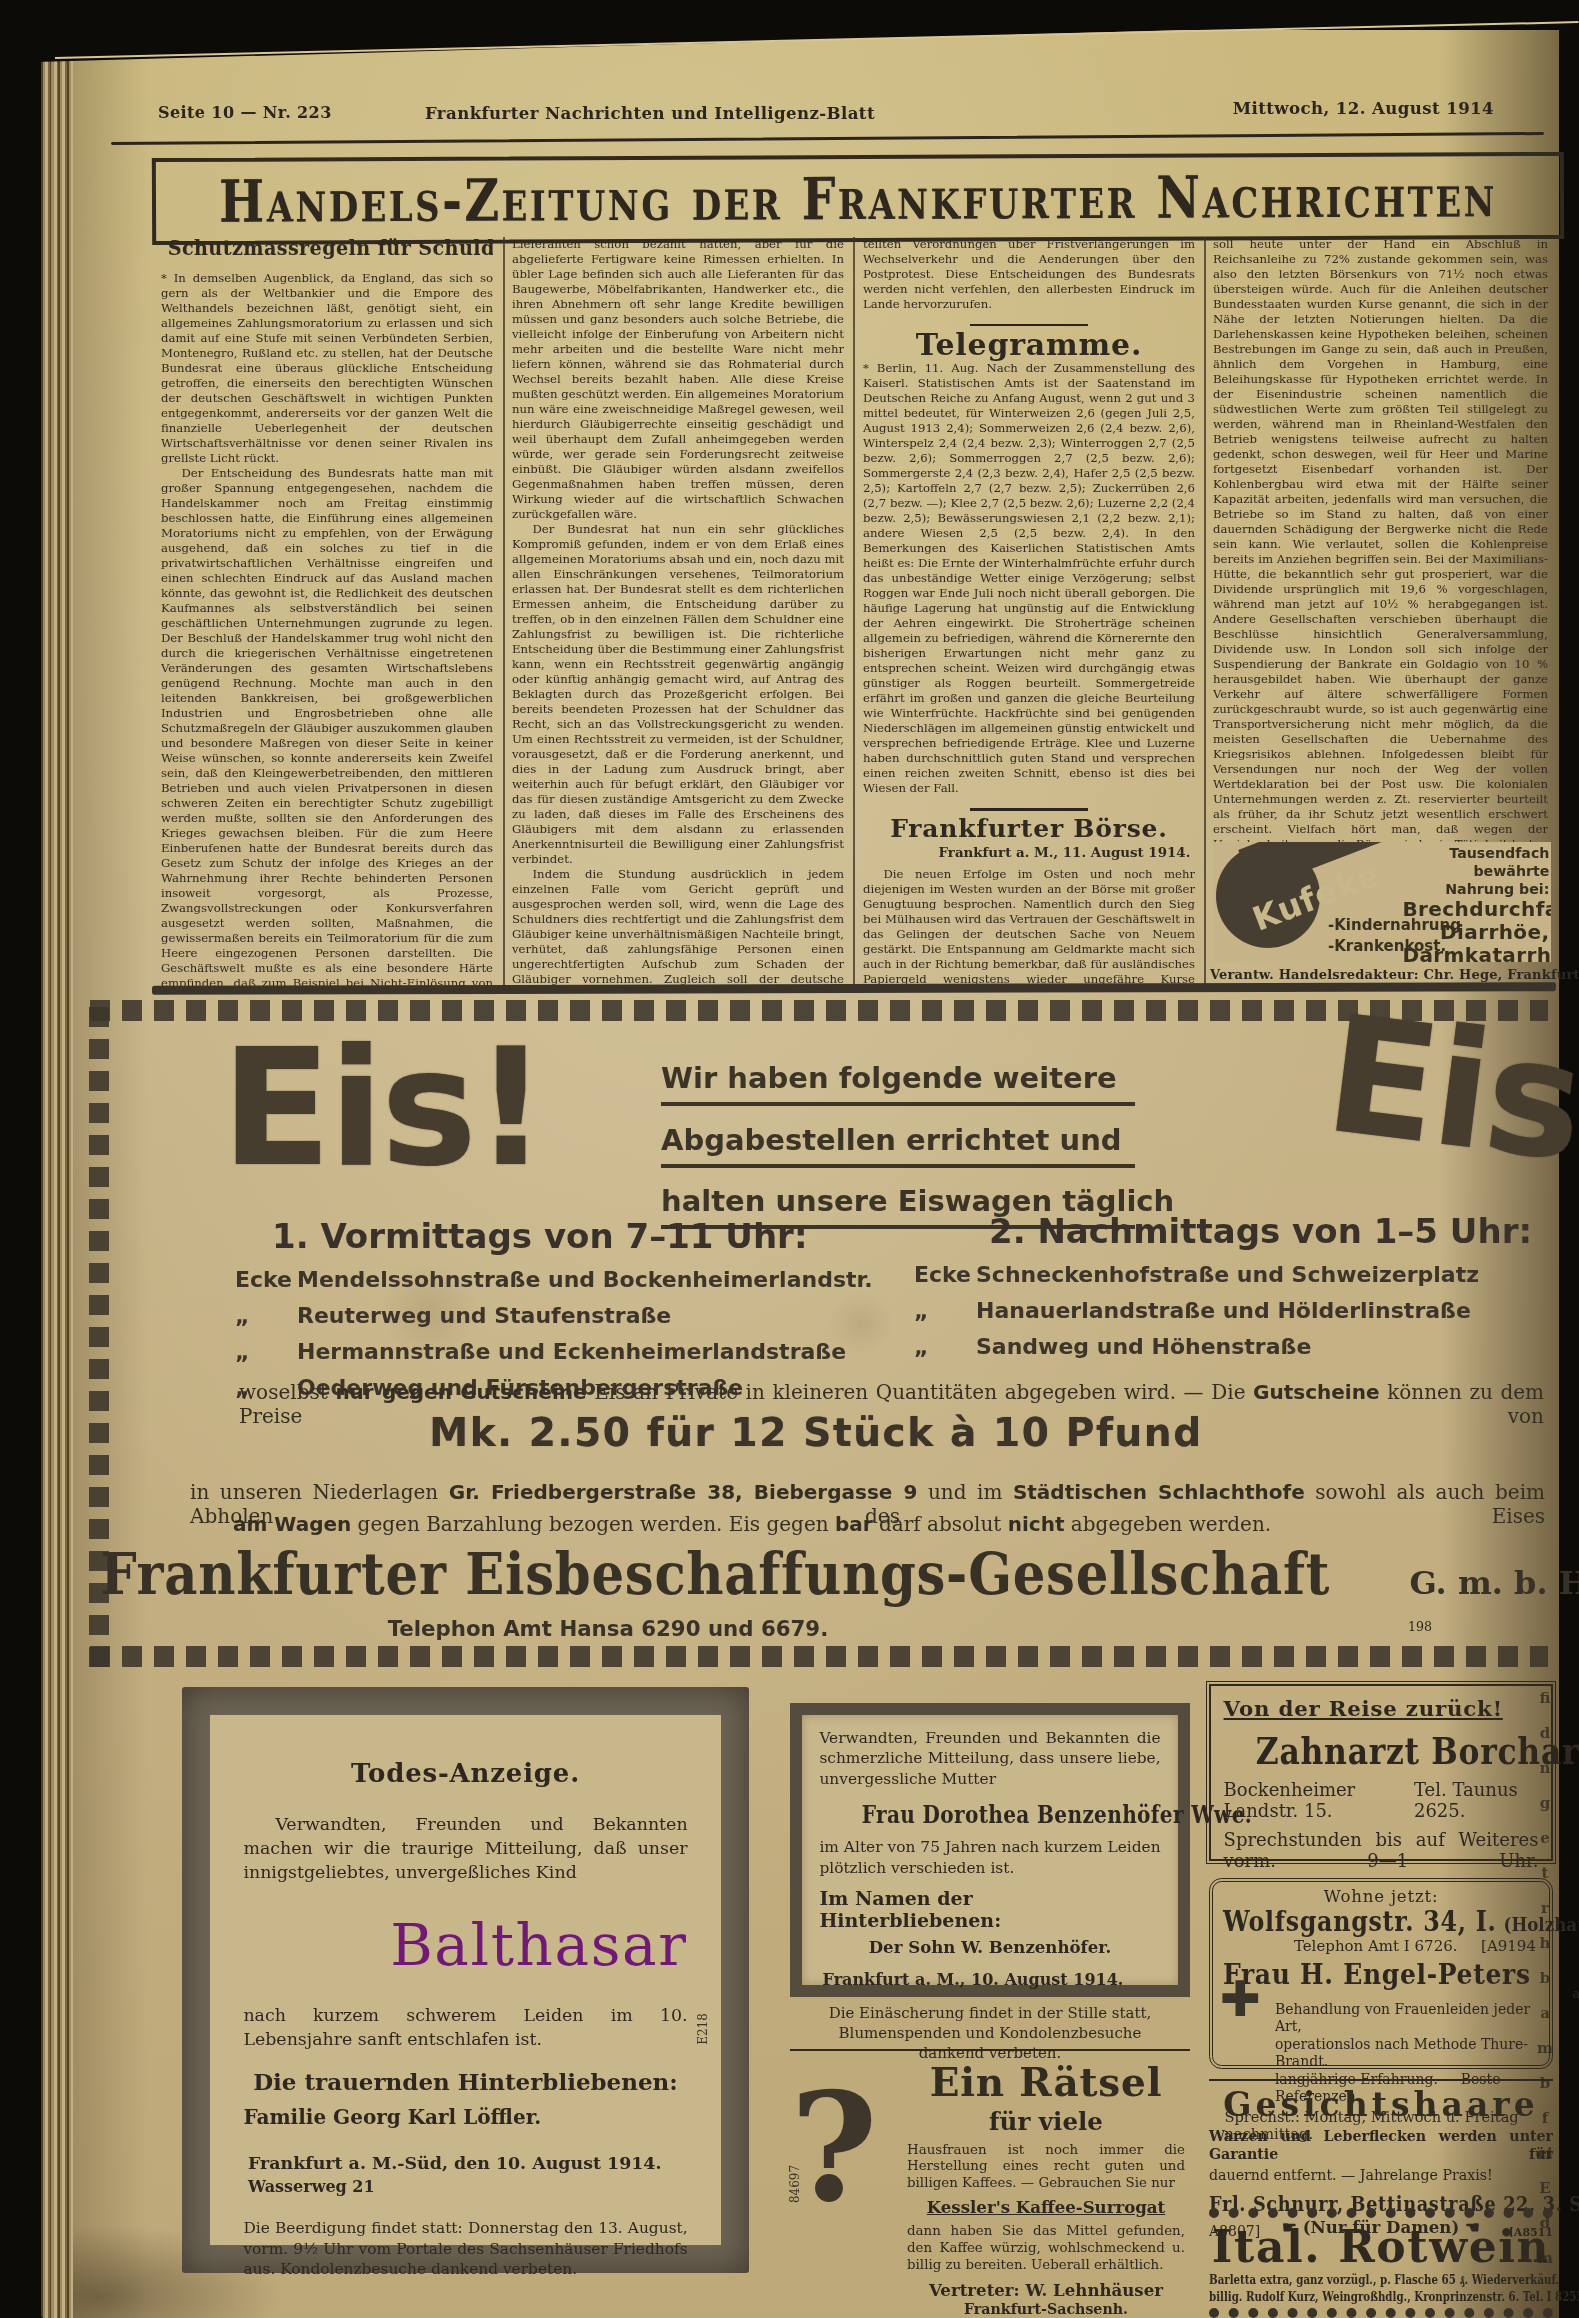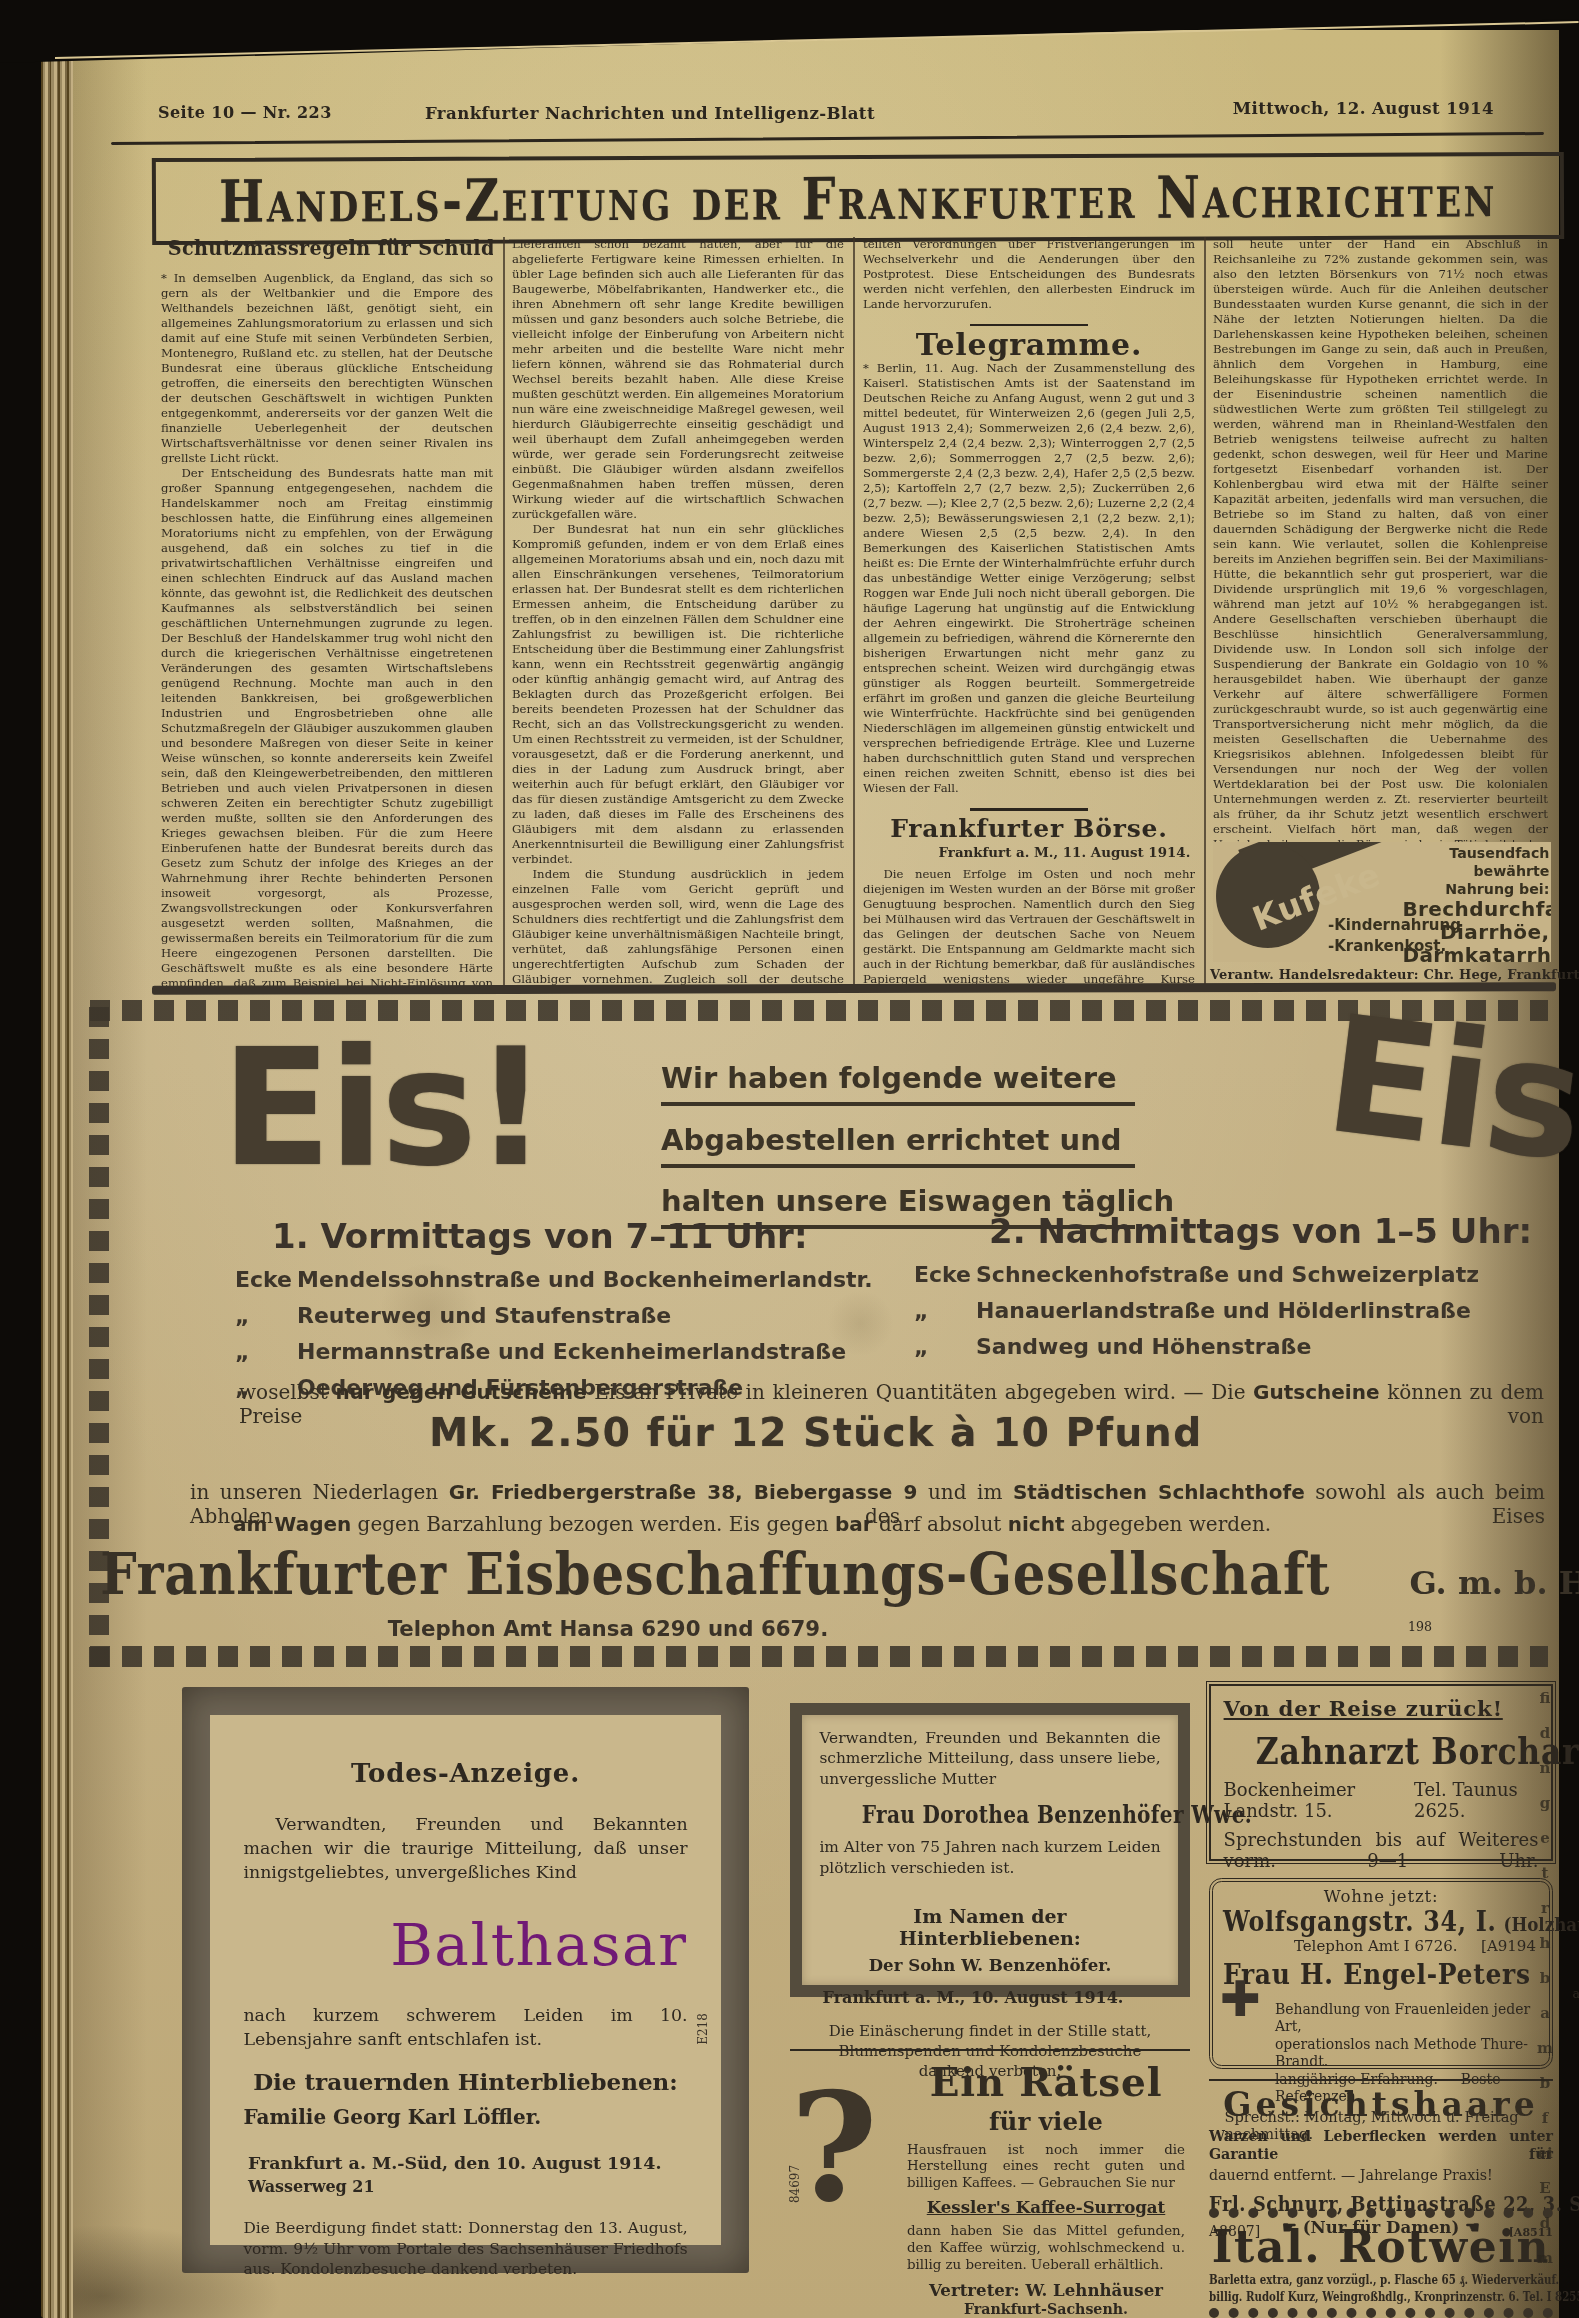--- a/index.html
+++ b/index.html
@@ -121,21 +121,21 @@
   .d-street{font-size:16px;font-weight:bold;margin:4.7px 0 0 4.7px;}
   .d-fun{font-size:15.4px;line-height:20.5px;text-align:justify;margin:22px 0 0 0;}
   .vcode{position:absolute;font-size:12px;transform:rotate(-90deg);color:#3a3228;}
 
   
   .benz{position:absolute;left:717px;top:1673px;width:400px;height:294px;border:12.6px solid #544c3d;
       box-sizing:border-box;background:#c9b78c;padding:12.6px 17.4px;box-shadow:inset 0 0 9.5px rgba(40,30,14,.25);}
   .b-p{font-size:15.4px;line-height:20.5px;text-align:justify;margin:0;}
   .b-name{text-align:center;margin:11px 0 8px 0;}
   .b-name span{display:inline-block;font-weight:bold;font-size:24.5px;white-space:nowrap;transform:scaleX(.82);letter-spacing:0.4px;}
-  .b-mourn{text-align:center;font-weight:bold;font-size:19px;margin:27px 0 0 0;}
+  .b-mourn{text-align:left;font-weight:bold;font-size:19px;margin:9px 0 0 0;}
   .b-son{text-align:center;font-size:16.6px;font-weight:bold;margin:6.3px 0 0 0;}
   .b-place{font-weight:bold;font-size:16px;margin:12.6px 0 0 3.2px;}
   .b-note{font-size:15px;line-height:20px;text-align:center;margin:14.2px 0 0 0;}
 
   
   .raetsel{position:absolute;left:717px;top:2019px;width:400px;height:269px;border-top:2.4px solid #2e281f;}
   .r-q{position:absolute;left:0px;top:20.5px;font-weight:bold;font-size:150px;color:#3e362a;line-height:1;}
   .r-block{position:absolute;left:117px;top:8px;width:278px;text-align:center;}
   .r-title{font-weight:bold;font-size:39px;letter-spacing:0.8px;color:#332c21;}
   .r-sub{font-weight:bold;font-size:24.5px;margin-top:1.6px;}

